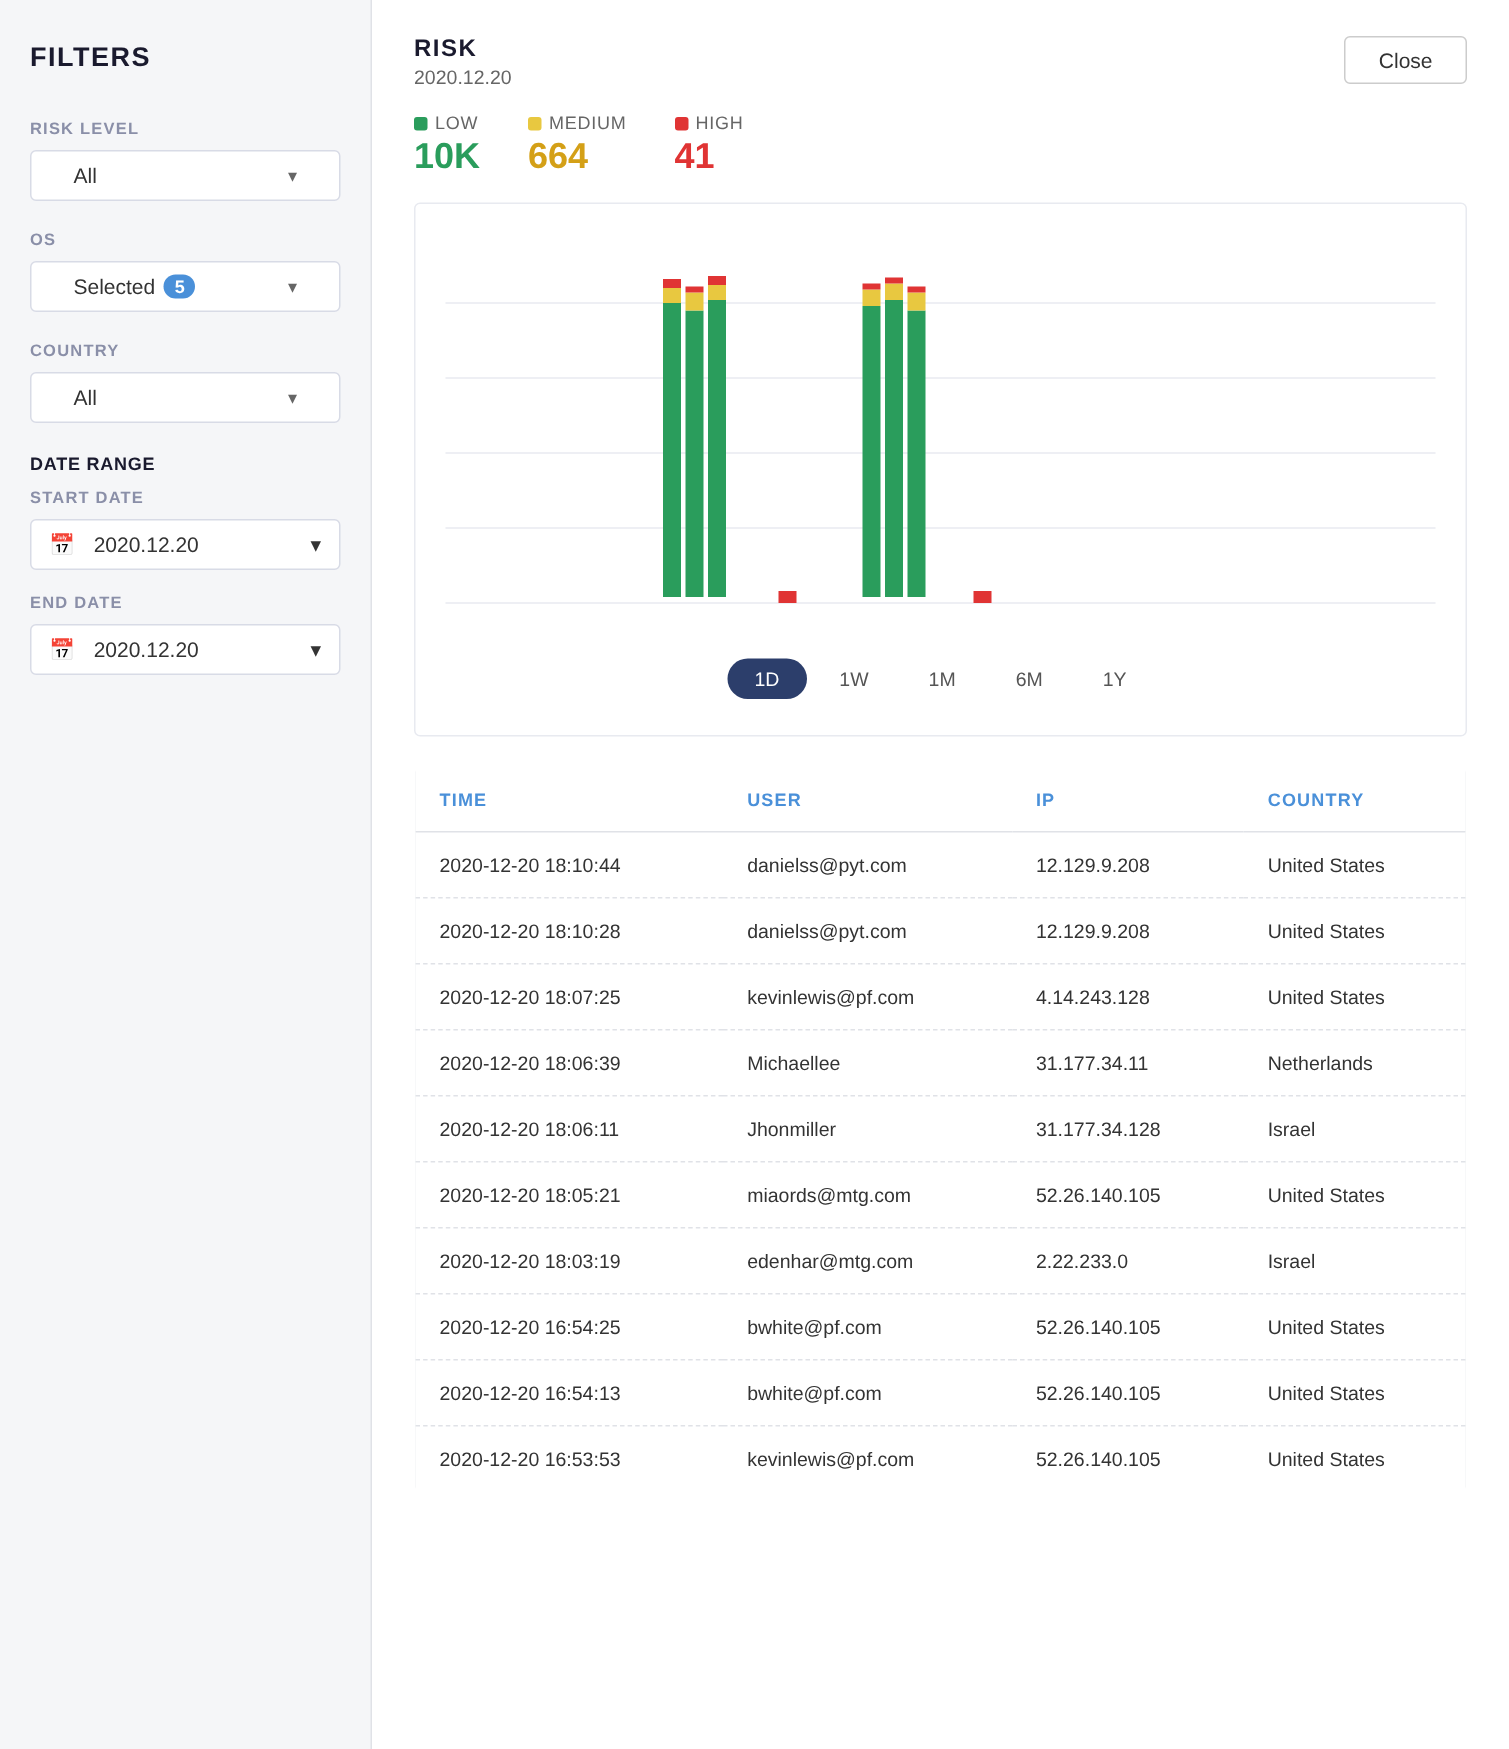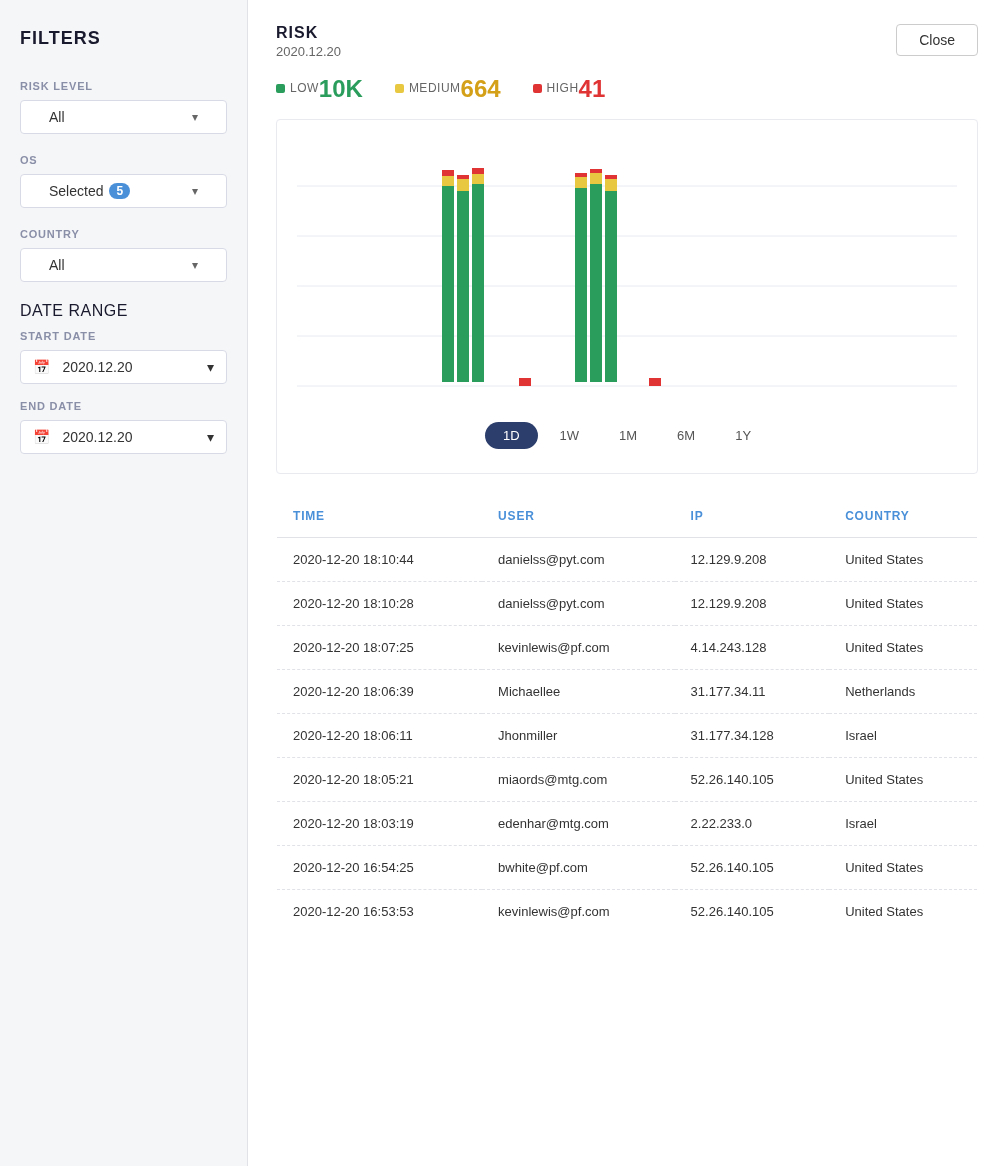--- a/index.html
+++ b/index.html
@@ -53,22 +53,22 @@
     }
     .selected-badge .count {
       background: #4a90d9;
       color: #fff;
       border-radius: 10px;
       padding: 1px 7px;
       font-size: 12px;
       font-weight: 600;
     }
     .section-title {
-      font-size: 16px;
-      font-weight: 400;
+      font-size: 12px;
+      font-weight: 700;
       color: #1a1a2e;
       letter-spacing: 0.5px;
       margin-top: 8px;
       margin-bottom: 10px;
     }
     .date-input {
       width: 100%;
       background: #fff;
       border: 1px solid #d8dbe6;
       border-radius: 4px;
@@ -128,21 +128,21 @@
 
     
     .risk-stats {
       display: flex;
       align-items: center;
       gap: 32px;
       margin-bottom: 16px;
     }
     .risk-stat {
       display: flex;
-      flex-direction: row;
+      flex-direction: column;
     }
     .stat-label-row {
       display: flex;
       align-items: center;
       gap: 5px;
       font-size: 12px;
       color: #666;
       margin-bottom: 2px;
       font-weight: 500;
       letter-spacing: 0.5px;
@@ -406,20 +406,26 @@
           <td>2.22.233.0</td>
           <td>Israel</td>
         </tr>
         <tr>
           <td>2020-12-20 16:54:25</td>
           <td>bwhite@pf.com</td>
           <td>52.26.140.105</td>
           <td>United States</td>
         </tr>
         <tr>
+          <td>2020-12-20 16:54:13</td>
+          <td>bwhite@pf.com</td>
+          <td>52.26.140.105</td>
+          <td>United States</td>
+        </tr>
+        <tr>
           <td>2020-12-20 16:53:53</td>
           <td>kevinlewis@pf.com</td>
           <td>52.26.140.105</td>
           <td>United States</td>
         </tr>
       </tbody>
   </table>
 </div>
 
 </body></html>

